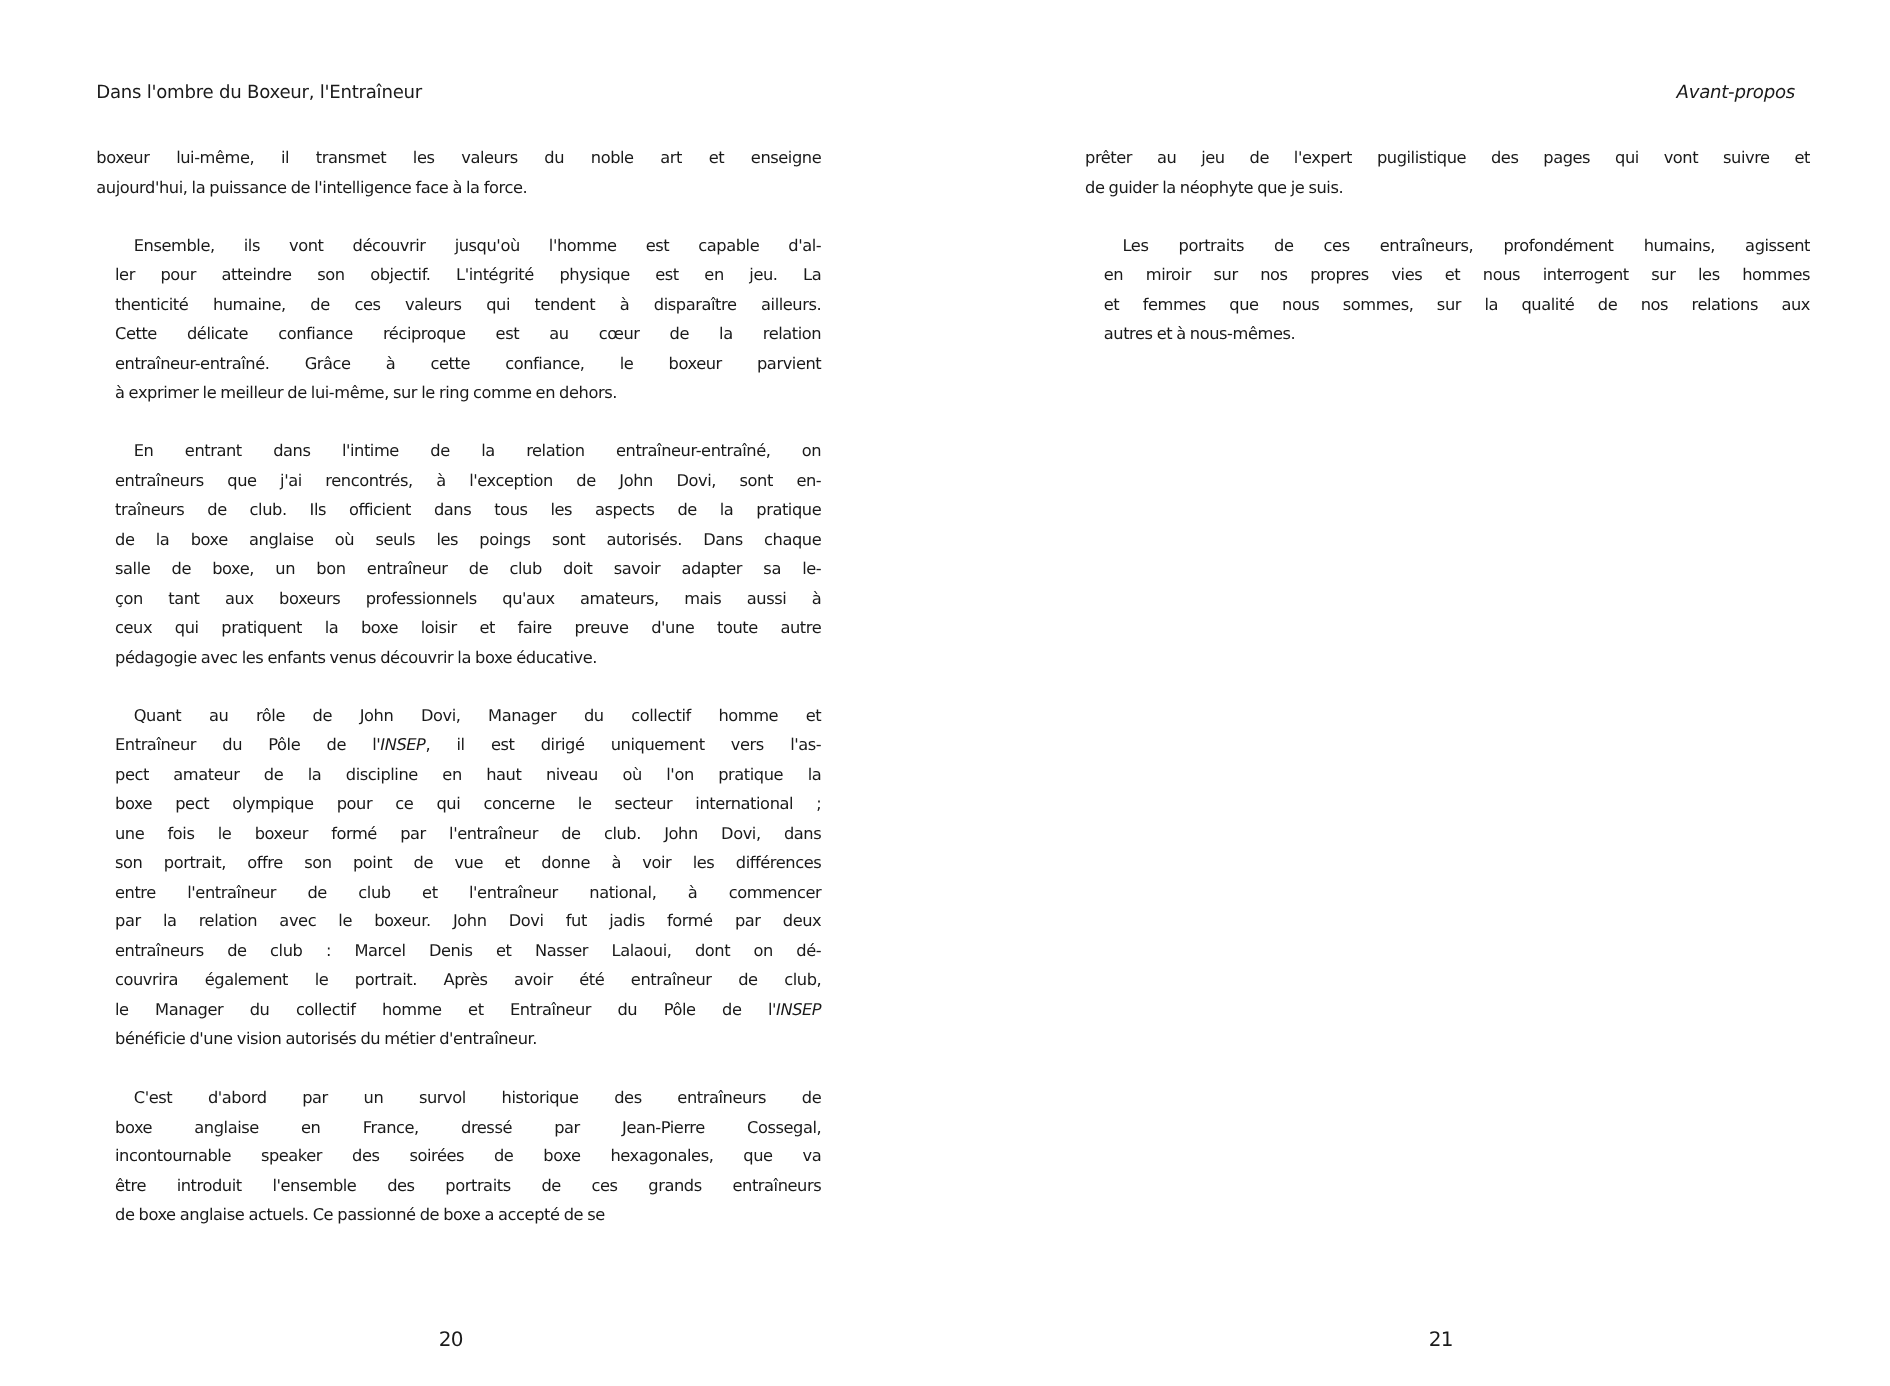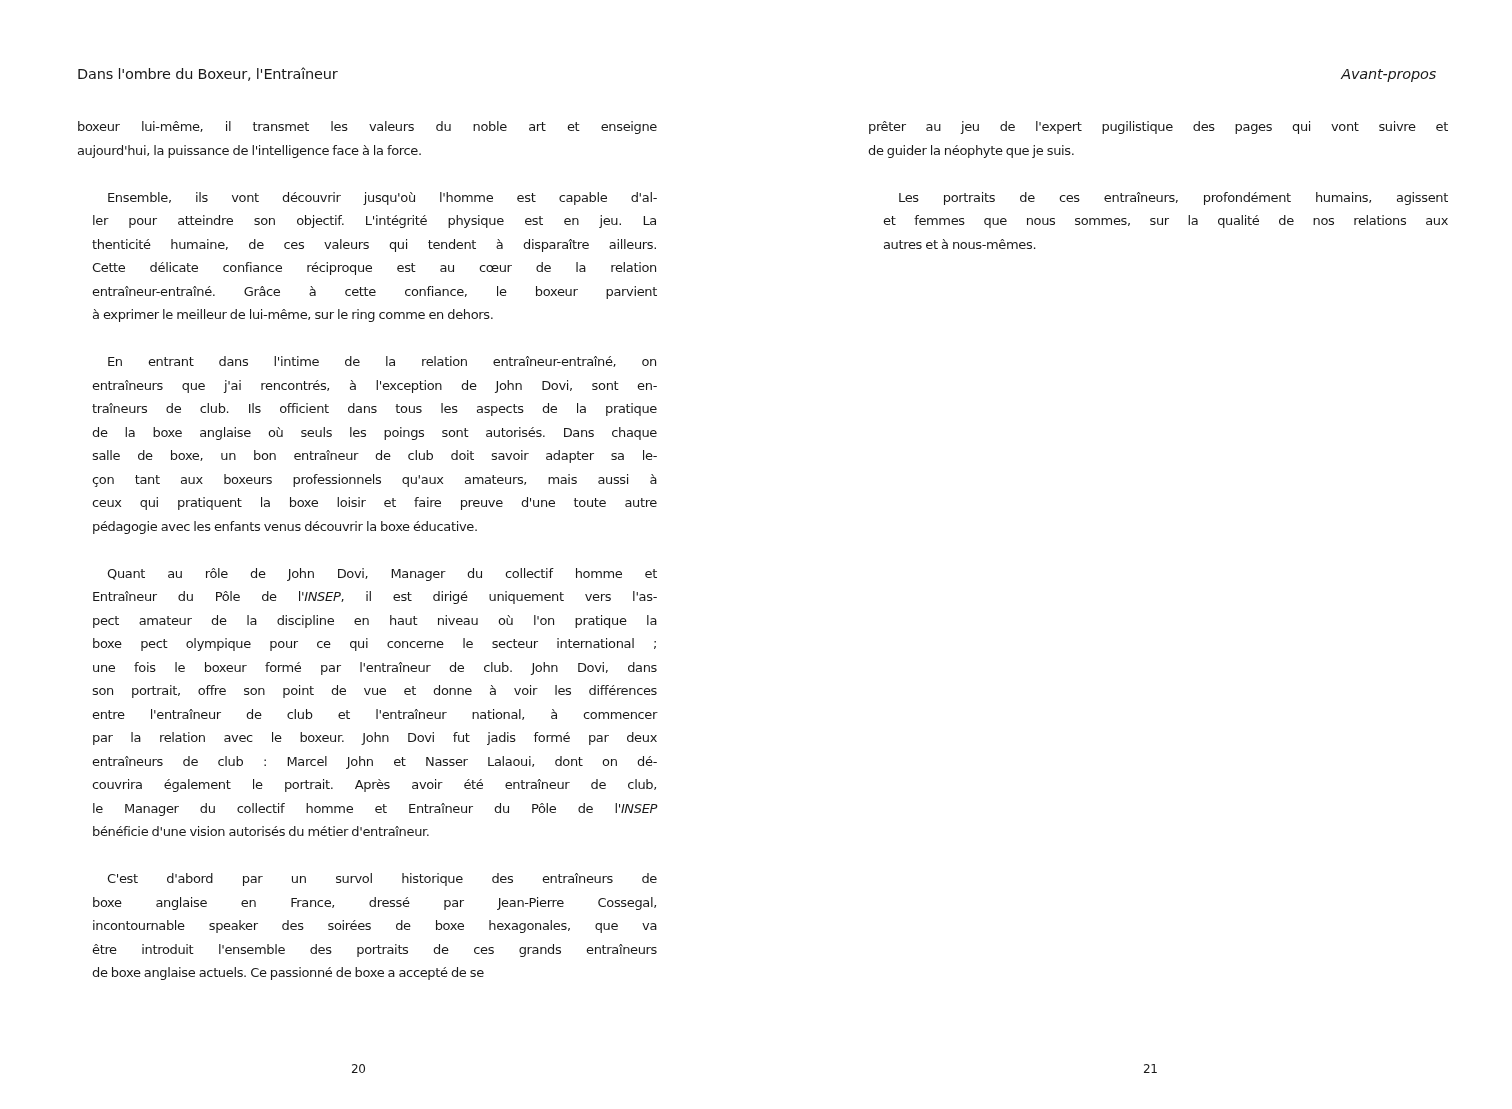--- a/index.html
+++ b/index.html
@@ -62,21 +62,21 @@
     }
     .line.last {
       text-align-last: left;
     }
     .line.indent { padding-left: 15px; }
     .line span.it { font-style: italic; }
 
     .folio {
       position: absolute;
       top: 1046px;
-      font-size: 12px;
+      font-size: 16px;
       letter-spacing: -0.5px;
     }
     .page-left .folio { left: 351px; }
     .page-right .folio { left: 387px; }
   </style>
 </head>
 <body>
 
 <div class="page page-left">
   <div class="running-head">Dans l'ombre du Boxeur, l'Entraîneur</div>
@@ -105,21 +105,21 @@
       </p>
       <p class="para">
         <span class="line indent">Quant au rôle de John Dovi, Manager du collectif homme et</span>
         <span class="line">Entraîneur du Pôle de l'<span class="it">INSEP</span>, il est dirigé uniquement vers l'as-</span>
         <span class="line">pect amateur de la discipline en haut niveau où l'on pratique la</span>
         <span class="line">boxe pect olympique pour ce qui concerne le secteur international ;</span>
         <span class="line">une fois le boxeur formé par l'entraîneur de club. John Dovi, dans</span>
         <span class="line">son portrait, offre son point de vue et donne à voir les différences</span>
         <span class="line">entre l'entraîneur de club et l'entraîneur national, à commencer</span>
         <span class="line">par la relation avec le boxeur. John Dovi fut jadis formé par deux</span>
-        <span class="line">entraîneurs de club : Marcel John et Nasser Lalaoui, dont on dé-</span>
+        <span class="line">entraîneurs de club : Marcel Denis et Nasser Lalaoui, dont on dé-</span>
         <span class="line">couvrira également le portrait. Après avoir été entraîneur de club,</span>
         <span class="line">le Manager du collectif homme et Entraîneur du Pôle de l'<span class="it">INSEP</span></span>
         <span class="line last">bénéficie d'une vision autorisés du métier d'entraîneur.</span>
       </p>
       <p class="para">
         <span class="line indent">C'est d'abord par un survol historique des entraîneurs de</span>
         <span class="line">boxe anglaise en France, dressé par Jean-Pierre Cossegal,</span>
         <span class="line">incontournable speaker des soirées de boxe hexagonales, que va</span>
         <span class="line">être introduit l'ensemble des portraits de ces grands entraîneurs</span>
         <span class="line last">de boxe anglaise actuels. Ce passionné de boxe a accepté de se</span>
@@ -130,18 +130,19 @@
 
 <div class="page page-right">
   <div class="running-head">Avant-propos</div>
   <div class="body-text">
       <p class="para continued">
         <span class="line">prêter au jeu de l'expert pugilistique des pages qui vont suivre et</span>
         <span class="line last">de guider la néophyte que je suis.</span>
       </p>
       <p class="para">
         <span class="line indent">Les portraits de ces entraîneurs, profondément humains, agissent</span>
+        <span class="line">en miroir sur nos propres vies et nous interrogent sur les hommes</span>
         <span class="line">et femmes que nous sommes, sur la qualité de nos relations aux</span>
         <span class="line last">autres et à nous-mêmes.</span>
       </p>
     </div>
   <div class="folio">21</div>
 </div>
 
 </body></html>

